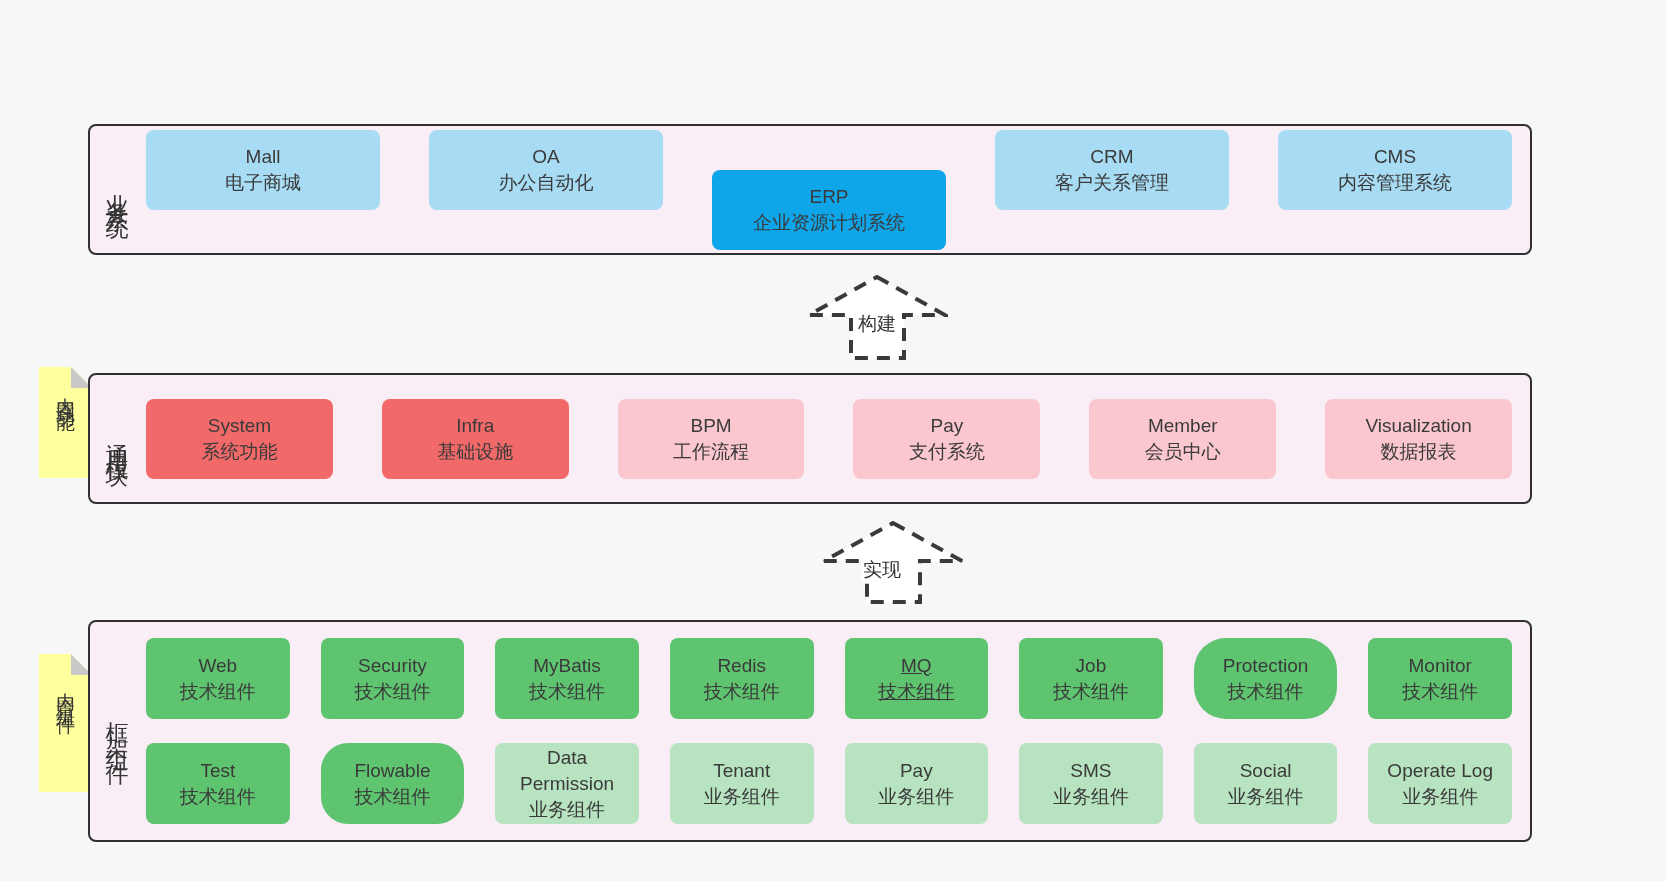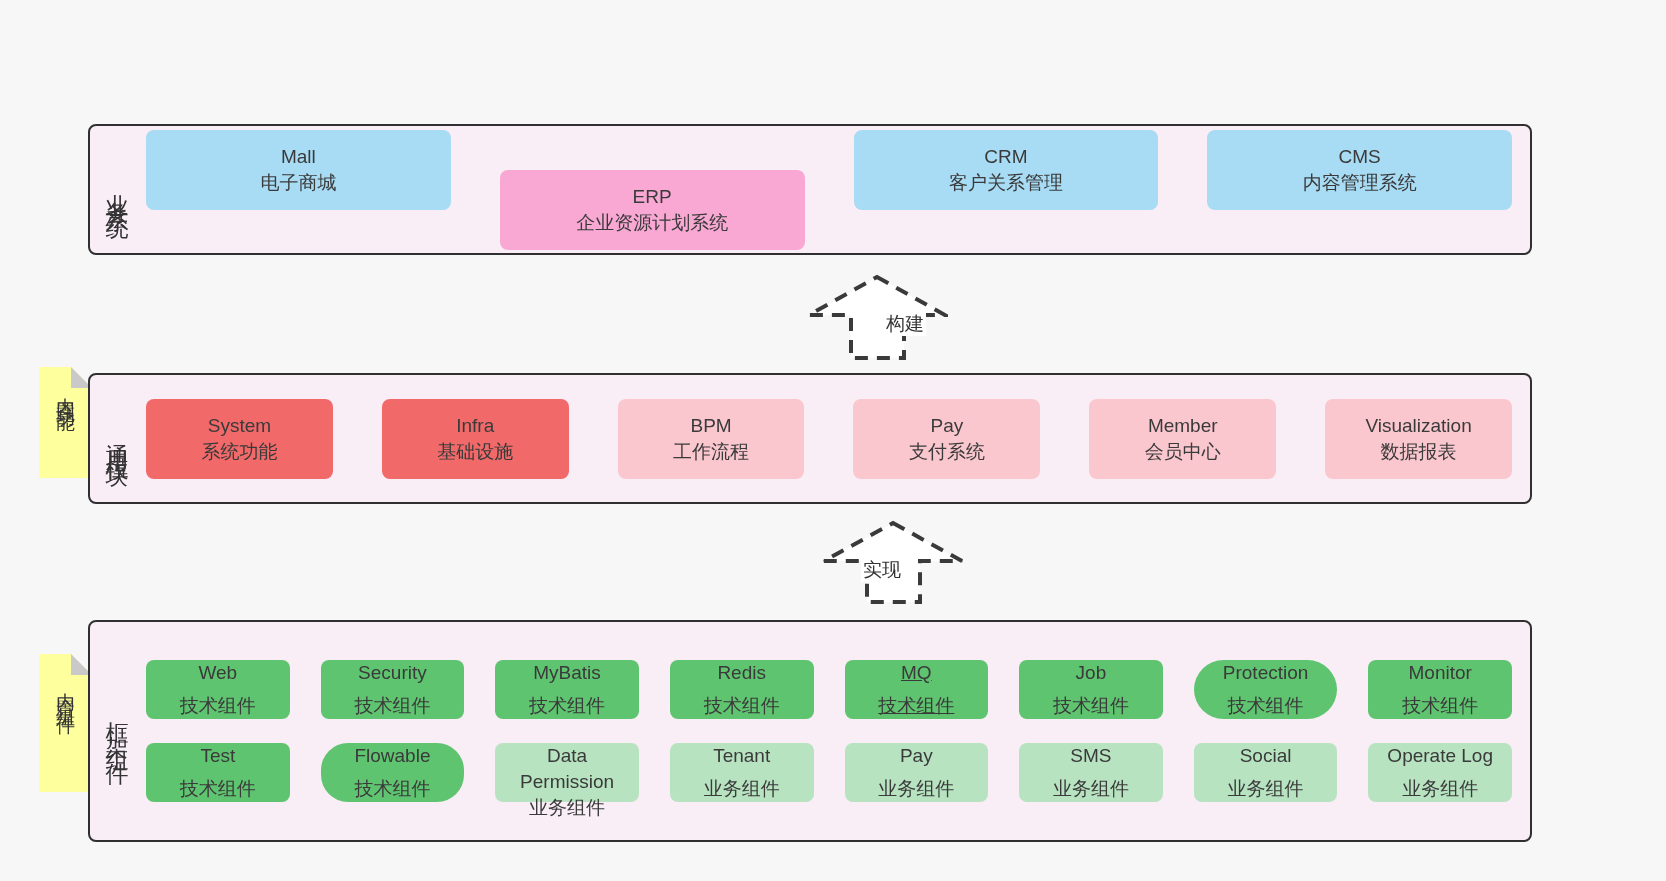--- a/index.html
+++ b/index.html
@@ -28,31 +28,31 @@
 
   .rows{flex:1;display:flex;flex-direction:column;justify-content:center;gap:24px;padding-right:18px;}
   .box-row{display:flex;gap:49px;}
   #sec-framework .box-row{gap:31px;}
 
   .box{
     flex:1;height:80px;border-radius:8px;box-sizing:border-box;
     display:flex;flex-direction:column;align-items:center;justify-content:center;
     text-align:center;font-size:19px;line-height:26px;padding:0 10px;
   }
-  #sec-framework .box{height:59px;justify-content:space-between;}
+  #sec-framework .box{height:81px;}
 
   
   .arrow{position:absolute;z-index:1;}
   #arrow-build{left:806px;top:273px;width:142px;height:88px;}
   #arrow-impl{left:821px;top:519px;width:144px;height:86px;}
   .arrow-label{
     position:absolute;z-index:1;background:#ffffff;
     font-size:19px;color:#333;padding:0 2px;line-height:24px;
   }
-  #label-build{left:884px;top:312px;}
+  #label-build{left:856px;top:312px;}
   #label-impl{left:861px;top:558px;}
 
   
   .note{position:absolute;width:53px;background:#feff9d;z-index:1;}
   #note-modules{left:39px;top:367px;height:111px;}
   #note-framework{left:39px;top:654px;height:138px;}
   .note::before{ 
     content:"";position:absolute;top:0;right:0;width:0;height:0;
     border-top:21px solid #f7f7f7;border-left:21px solid transparent;
   }
@@ -93,21 +93,25 @@
   <section class="panel" id="sec-business" style="background: rgb(249, 237, 246); border-color: rgb(48, 48, 48);">
     <div class="v-label">
       <span>业务系统</span>
     </div>
     <div class="rows">
         <div class="box-row">
           <div class="box" style="background: rgb(168, 220, 244);">
             <div class="box-name">Mall</div>
             <div class="box-desc">电子商城</div>
           </div>
-          <div class="box" style="background: #f9a8d4; margin-top: 40px;">
+          <div class="box" style="background: rgb(168, 220, 244);">
+            <div class="box-name">OA</div>
+            <div class="box-desc">办公自动化</div>
+          </div>
+          <div class="box" style="background: #0ea5e9; margin-top: 40px;">
             <div class="box-name">ERP</div>
             <div class="box-desc">企业资源计划系统</div>
           </div>
           <div class="box" style="background: rgb(168, 220, 244);">
             <div class="box-name">CRM</div>
             <div class="box-desc">客户关系管理</div>
           </div>
           <div class="box" style="background: rgb(168, 220, 244);">
             <div class="box-name">CMS</div>
             <div class="box-desc">内容管理系统</div>

